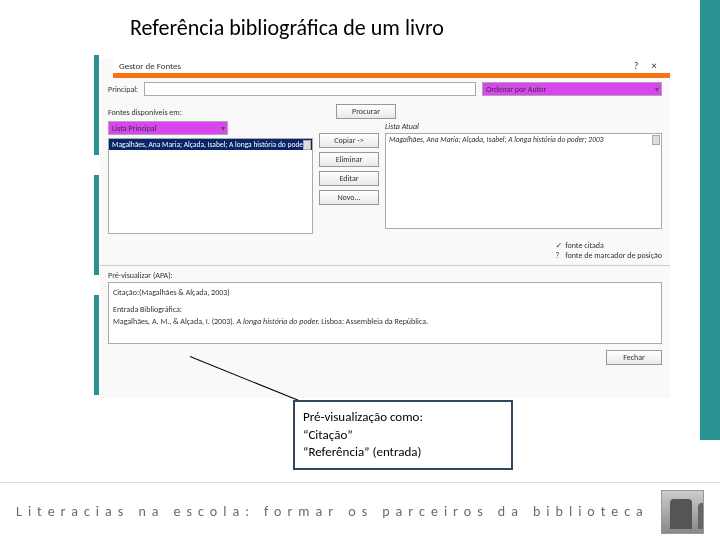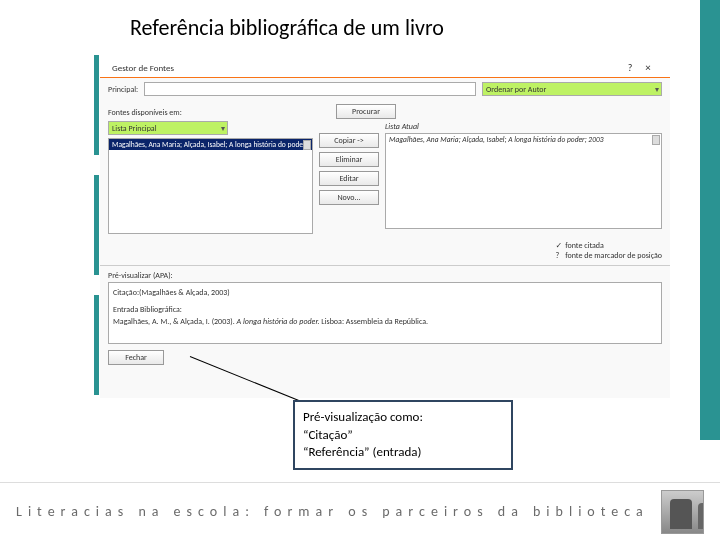--- a/index.html
+++ b/index.html
@@ -4,49 +4,49 @@
 <style>
   * { box-sizing: border-box; margin: 0; padding: 0; }
   html, body { width: 720px; height: 540px; font-family: "Segoe UI", Calibri, Arial, sans-serif; background: #fff; overflow: hidden; }
   .slide { position: relative; width: 720px; height: 540px; }
   .teal-bar-right { position: absolute; top: 0; right: 0; width: 20px; height: 440px; background: #2a9392; }
   .teal-bar1 { position: absolute; left: 94px; top: 55px; width: 5px; height: 100px; background: #2a9392; }
   .teal-bar2 { position: absolute; left: 94px; top: 175px; width: 5px; height: 100px; background: #2a9392; }
   .teal-bar3 { position: absolute; left: 94px; top: 295px; width: 5px; height: 100px; background: #2a9392; }
   .title { position: absolute; left: 130px; top: 14px; font-size: 22px; font-weight: 400; color: #000; }
   .dialog { position: absolute; left: 100px; top: 58px; width: 570px; height: 340px; background: #f9f9f9; font-size: 8px; color: #333; }
-  .dlg-header { display: flex; align-items: center; height: 20px; padding: 0 12px; background: #fff; border-bottom: 1px solid #f97316; }
+  .dlg-header { display: flex; align-items: center; height: 20px; padding: 0 6px; background: #fff; border-bottom: 5px solid #f97316; margin-left: 13px; }
   .dlg-title { flex: 1; font-size: 9px; color: #333; }
   .dlg-help { width: 16px; text-align: center; font-size: 10px; }
   .dlg-close { width: 20px; text-align: center; font-size: 11px; cursor: pointer; }
   .dlg-row { display: flex; align-items: center; padding: 4px 8px; gap: 6px; }
   .lbl { font-size: 8px; color: #333; white-space: nowrap; }
   .text-input { flex: 1; height: 14px; border: 1px solid #aaa; background: #fff; font-size: 8px; padding: 0 3px; }
-  .select-box { height: 14px; border: 1px solid #aaa; background: #bef264; font-size: 8px; padding: 0 14px 0 3px; position: relative; display: flex; align-items: center; flex: 1; }
+  .select-box { height: 14px; border: 1px solid #aaa; background: #d946ef; font-size: 8px; padding: 0 14px 0 3px; position: relative; display: flex; align-items: center; flex: 1; }
   .select-box::after { content: "▾"; position: absolute; right: 2px; font-size: 8px; color: #555; }
   .body-cols { display: flex; padding: 2px 8px 4px; gap: 6px; }
   .col-left { width: 205px; }
   .col-mid { width: 60px; display: flex; flex-direction: column; gap: 4px; padding-top: 12px; }
   .col-right { flex: 1; font-style: italic; }
   .col-label { font-size: 8px; margin-bottom: 2px; }
   .list-box { border: 1px solid #aaa; background: #fff; height: 96px; font-size: 7.5px; overflow: hidden; position: relative; }
   .list-item { padding: 1px 3px; white-space: nowrap; overflow: hidden; text-overflow: ellipsis; }
   .list-item.selected { background: #0a246a; color: #fff; }
   .btn { height: 15px; border: 1px solid #999; background: linear-gradient(#fff,#e9e9e9); font-size: 8px; text-align: center; line-height: 13px; cursor: pointer; padding: 0 4px; }
   .btn.center { display: block; width: 60px; margin: 4px auto 0; }
   .legend-row { display: flex; gap: 14px; padding: 2px 8px 4px; font-size: 8px; align-items: center;}
   .legend-right { margin-left: auto; line-height: 1.3; }
   .check { display:inline-block; width:8px; }
   .preview-block { border-top: 1px solid #ccc; padding: 4px 8px 2px; }
   .preview-title { font-size: 8px; margin-bottom: 2px; }
   .preview-box { border: 1px solid #aaa; background: #fff; padding: 4px 4px 16px; font-size: 8px; line-height: 1.35; position: relative; }
   .cit-row { display:flex; gap:0; align-items:center; margin-bottom:6px;}
   .entry-lbl { margin-bottom: 2px; }
   .italic { font-style: italic; }
-  .close-row { display:flex; padding: 4px 8px; }
+  .close-row { display:flex; justify-content:flex-end; padding: 4px 8px; }
   .close-row .btn { width: 56px; }
   .callout { position: absolute; left: 293px; top: 400px; width: 220px; height: 70px; border: 2px solid #2f4560; background: #fff; padding: 6px 8px; font-size: 13px; color: #000; line-height: 1.35; }
   .callout-line { position: absolute; left: 190px; top: 356px; width: 140px; height: 1px; background: #000; transform-origin: left center; transform: rotate(22deg); }
   .footer { position: absolute; left: 0; bottom: 0; width: 720px; height: 58px; border-top: 1px solid #ddd; display: flex; align-items: center; padding: 0 16px; gap: 12px; }
   .footer-text { font-size: 14px; color: #6b6b6b; letter-spacing: 6px; font-family: Calibri, Arial, sans-serif; flex: 1; white-space: nowrap; }
   .footer-img { width: 90px; height: 44px; background: linear-gradient(#ccc,#888); border: 1px solid #999; position: relative; overflow: hidden; }
   .footer-img::before { content:""; position:absolute; left:8px; bottom:4px; width:22px; height:30px; background:#555; border-radius:4px 4px 0 0;}
   .footer-img::after { content:""; position:absolute; left:36px; bottom:4px; width:22px; height:26px; background:#666; border-radius:4px 4px 0 0;}
   .scroll-thumb { position:absolute; right:1px; top:1px; width:8px; height:10px; background:#ddd; border:1px solid #aaa;}
 </style>

